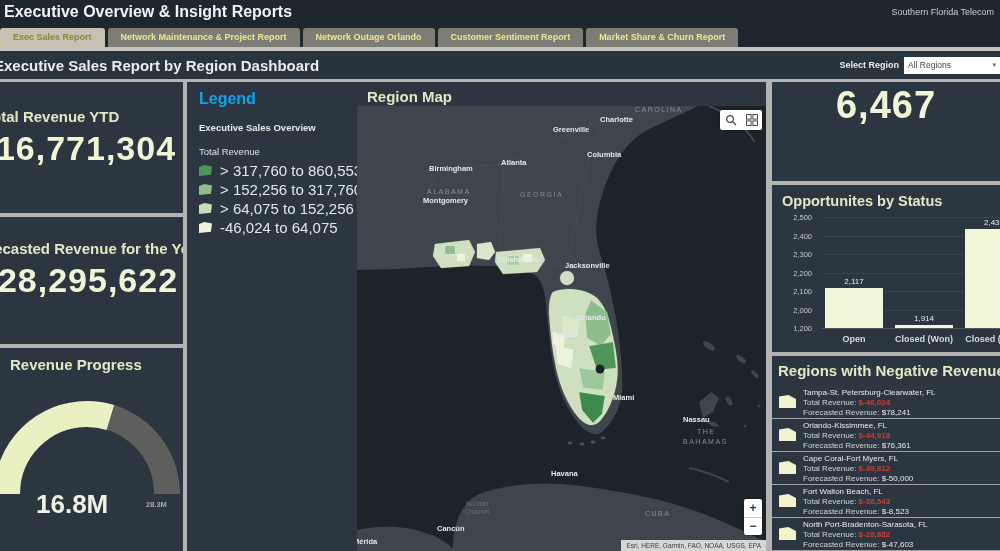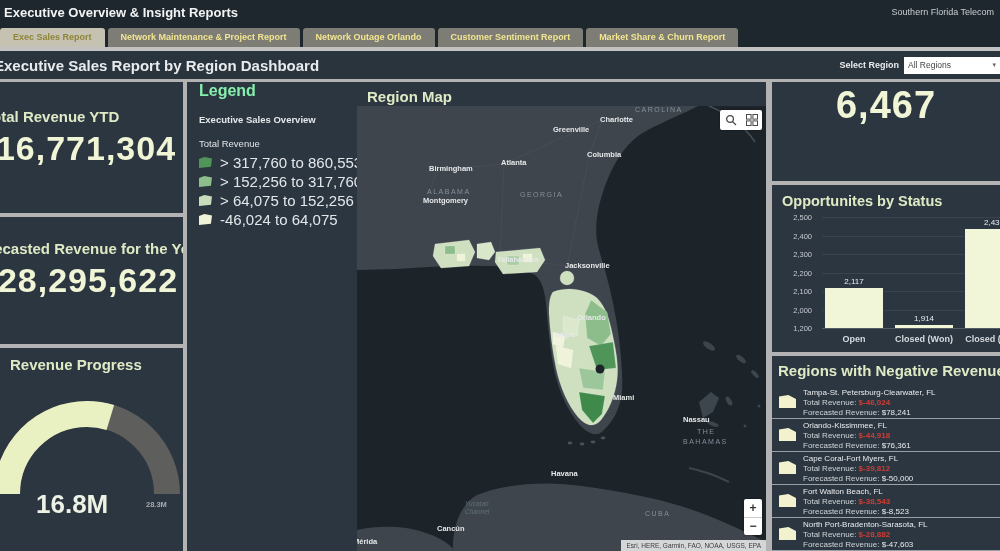--- a/index.html
+++ b/index.html
@@ -2,21 +2,21 @@
 <html><head>
 <meta charset="utf-8">
 <style>
   html,body{margin:0;padding:0;}
   body{font-family:"Liberation Sans",sans-serif;}
   #stage{position:relative;width:1000px;height:551px;overflow:hidden;background:#b3b3b3;}
 
   
   .topbar{position:absolute;left:0;top:0;width:1000px;height:24px;background:#1f272e;
     display:flex;justify-content:space-between;align-items:center;}
-  .app-title{color:#f2f3f4;font-size:13px;font-weight:bold;padding-left:4px;white-space:nowrap;}
+  .app-title{color:#f2f3f4;font-size:16px;font-weight:bold;padding-left:4px;white-space:nowrap;}
   .company{color:#c8cdd1;font-size:9px;padding-right:6px;}
 
   
   .tabbar{position:absolute;left:0;top:24px;width:1000px;height:23px;background:#1f272e;
     display:flex;align-items:flex-end;gap:3px;}
   .tab{height:19px;line-height:19px;padding:0 13px;font-size:9px;font-weight:bold;color:#f1e492;
     background:#7e7d75;border-radius:3px 3px 0 0;white-space:nowrap;cursor:default;}
   .tab.active{background:#c6c2b1;color:#8f8538;}
   .graystrip{position:absolute;left:0;top:47px;width:1000px;height:4px;background:#c2c2c2;}
 
@@ -40,21 +40,21 @@
   .kpi-value{font-size:34px;font-weight:bold;color:#f0f5d6;margin:4px 0 0 -24px;white-space:nowrap;letter-spacing:1px;}
   .kpi-value.fore{margin-left:-22px;}
 
   
   .gauge-title{margin:8px 0 0 10px;}
   .gauge-value{position:absolute;left:36px;top:141px;font-size:26px;font-weight:bold;color:#edf2e4;}
   .gauge-max{position:absolute;left:146px;top:152px;font-size:7.5px;font-weight:bold;color:#a9a9a9;}
 
   
   .legend-pad{padding-left:12px;}
-  .legend-title{margin-top:0;font-size:16px;font-weight:bold;color:#86efac;}
+  .legend-title{margin-top:8px;font-size:16px;font-weight:bold;color:#0ea5e9;}
   .legend-sub{margin-top:14px;font-size:9.5px;font-weight:bold;color:#e6e9ea;}
   .legend-field{margin-top:13px;font-size:9.5px;color:#dfe3e6;}
   .legend-row{display:flex;align-items:center;margin-top:8px;height:11px;}
   .swatch{width:13px;height:11px;margin-right:8px;
     clip-path:polygon(0 18%,42% 0,100% 14%,92% 88%,0 100%);}
   .legend-label{font-size:15px;color:#e3e7ea;white-space:nowrap;}
 
   
   .map-header{height:24px;}
   .map-title{padding:6px 0 0 10px;}

